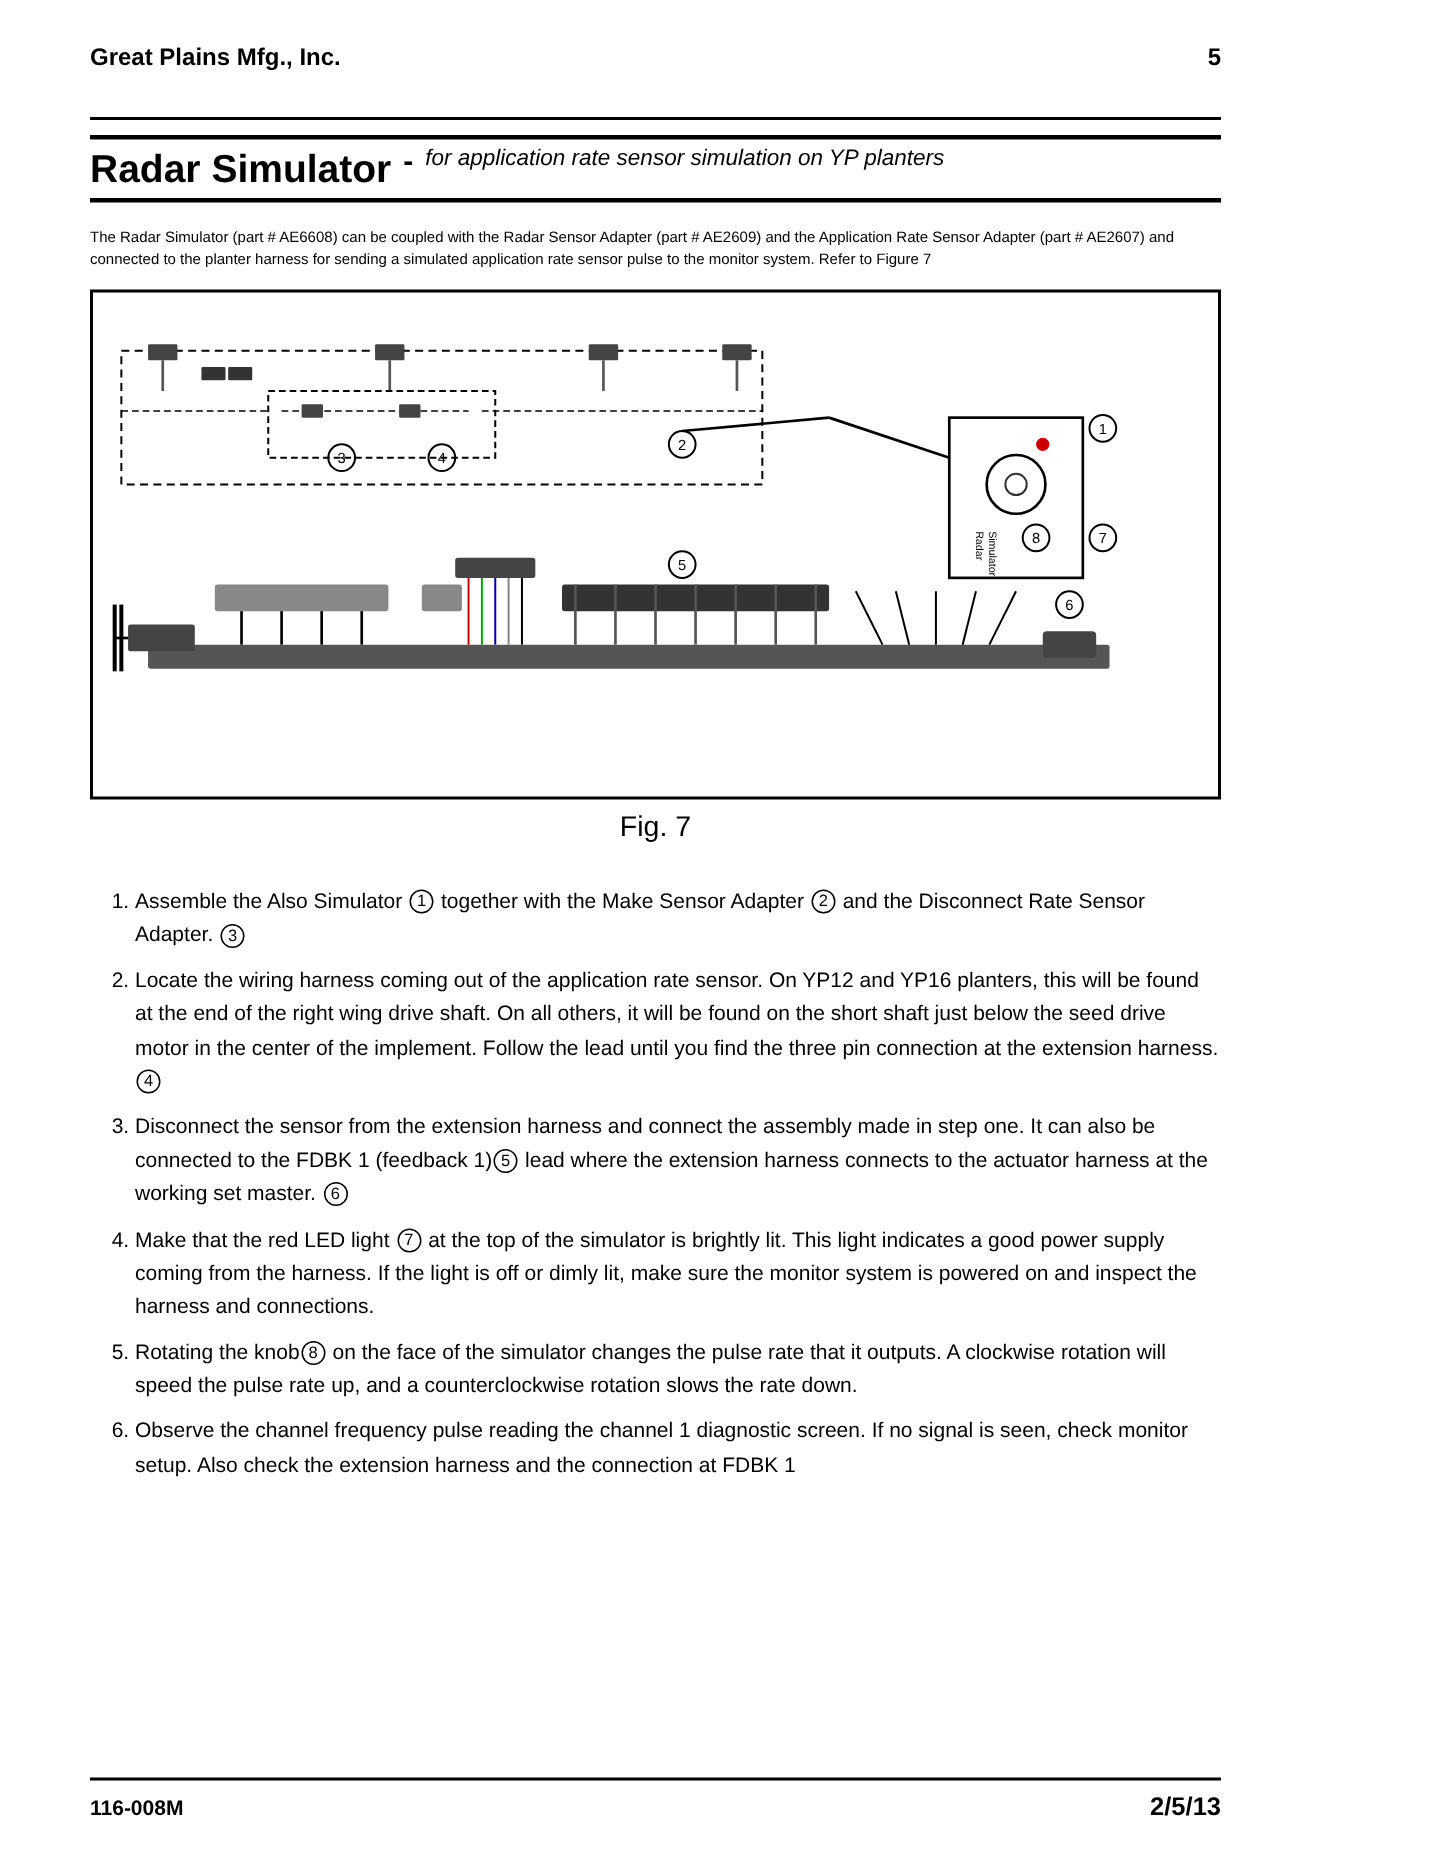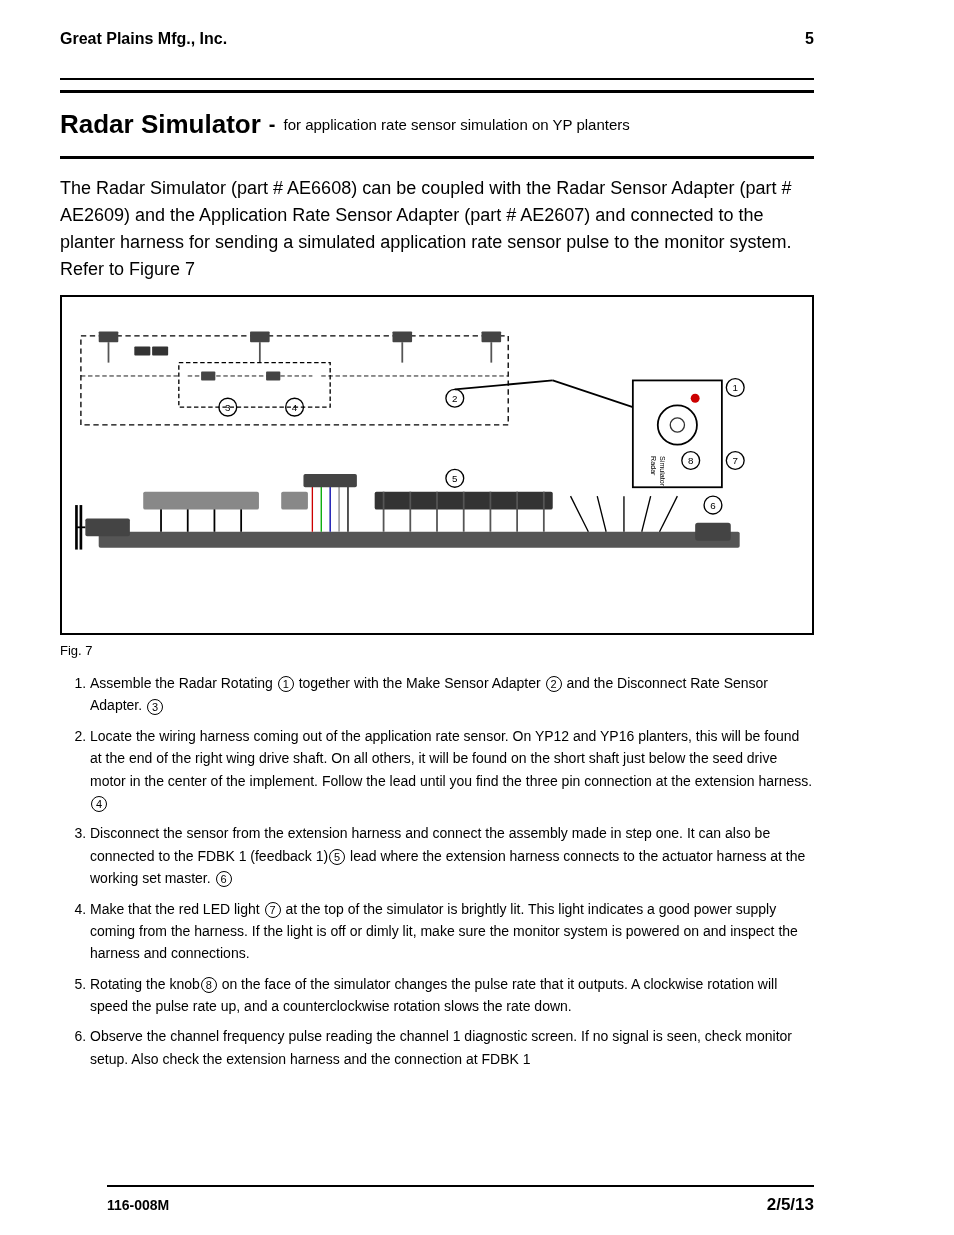--- a/index.html
+++ b/index.html
@@ -33,54 +33,56 @@
       font-size: 16px;
     }
     .top-divider {
       border: none;
       border-top: 2px solid #000;
       margin-bottom: 10px;
     }
     .section-title-bar {
       border-top: 3px solid #000;
       border-bottom: 3px solid #000;
-      padding: 16px 0;
+      padding: 4px 0;
       margin-bottom: 16px;
       display: flex;
-      align-items: center;
+      align-items: flex-start;
       gap: 8px;
     }
     .section-title-bold {
       font-size: 26px;
       font-weight: bold;
     }
     .section-title-dash {
       font-size: 20px;
       font-weight: bold;
     }
     .section-title-italic {
+      font-style: italic;
       font-size: 15px;
     }
     .intro-text {
-      font-size: 18px;
+      font-size: 10px;
       line-height: 1.5;
       margin-bottom: 12px;
     }
     .figure-container {
       border: 2px solid #000;
       padding: 10px;
       margin-bottom: 8px;
       position: relative;
       height: 340px;
       overflow: hidden;
       background: #fff;
     }
     .fig-caption {
-      font-size: 13px;
-      margin-bottom: 14px;
+      text-align: center;
+      font-size: 19px;
+      margin-bottom: 26px;
     }
     .instructions {
       margin-bottom: 20px;
     }
     .instructions ol {
       padding-left: 30px;
     }
     .instructions ol li {
       font-size: 14px;
       line-height: 1.6;
@@ -89,21 +91,20 @@
     .bottom-bar {
       border-top: 2px solid #000;
       display: flex;
       justify-content: space-between;
       align-items: center;
       padding-top: 8px;
       position: absolute;
       bottom: 20px;
       left: 60px;
       right: 60px;
-      margin-left: 47px;
     }
     .bottom-left {
       font-weight: bold;
       font-size: 14px;
     }
     .bottom-right {
       font-weight: bold;
       font-size: 17px;
     }
 
@@ -253,21 +254,21 @@
       <line x1="5" y1="200" x2="5" y2="250" stroke="#000" stroke-width="3"></line>
       <line x1="10" y1="200" x2="10" y2="250" stroke="#000" stroke-width="3"></line>
     </svg>
   </div>
 
   <p class="fig-caption">Fig. 7</p>
 
   <div class="instructions">
     <ol>
       <li>
-        <span>Assemble the Radar Rotating </span><span class="circle-num">1</span><span> together with the Make Sensor Adapter </span><span class="circle-num">2</span><span> and the Disconnect Rate Sensor Adapter. </span><span class="circle-num">3</span>
+        <span>Assemble the Also Simulator </span><span class="circle-num">1</span><span> together with the Make Sensor Adapter </span><span class="circle-num">2</span><span> and the Disconnect Rate Sensor Adapter. </span><span class="circle-num">3</span>
       </li>
       <li>
         <span>Locate the wiring harness coming out of the application rate sensor. On YP12 and YP16 planters, this will be found at the end of the right wing drive shaft. On all others, it will be found on the short shaft just below the seed drive motor in the center of the implement. Follow the lead until you find the three pin connection at the extension harness.</span><span class="circle-num">4</span>
       </li>
       <li>
         <span>Disconnect the sensor from the extension harness and connect the assembly made in step one.  It can also be connected to the FDBK 1 (feedback 1)</span><span class="circle-num">5</span><span> lead where the extension harness connects to the actuator harness at the working set master. </span><span class="circle-num">6</span>
       </li>
       <li>
         <span>Make that the red LED light </span><span class="circle-num">7</span><span> at the top of the simulator is brightly lit. This light indicates a good power supply coming from the harness. If the light is off or dimly lit, make sure the monitor system is powered on and inspect the harness and connections.</span>
       </li>

